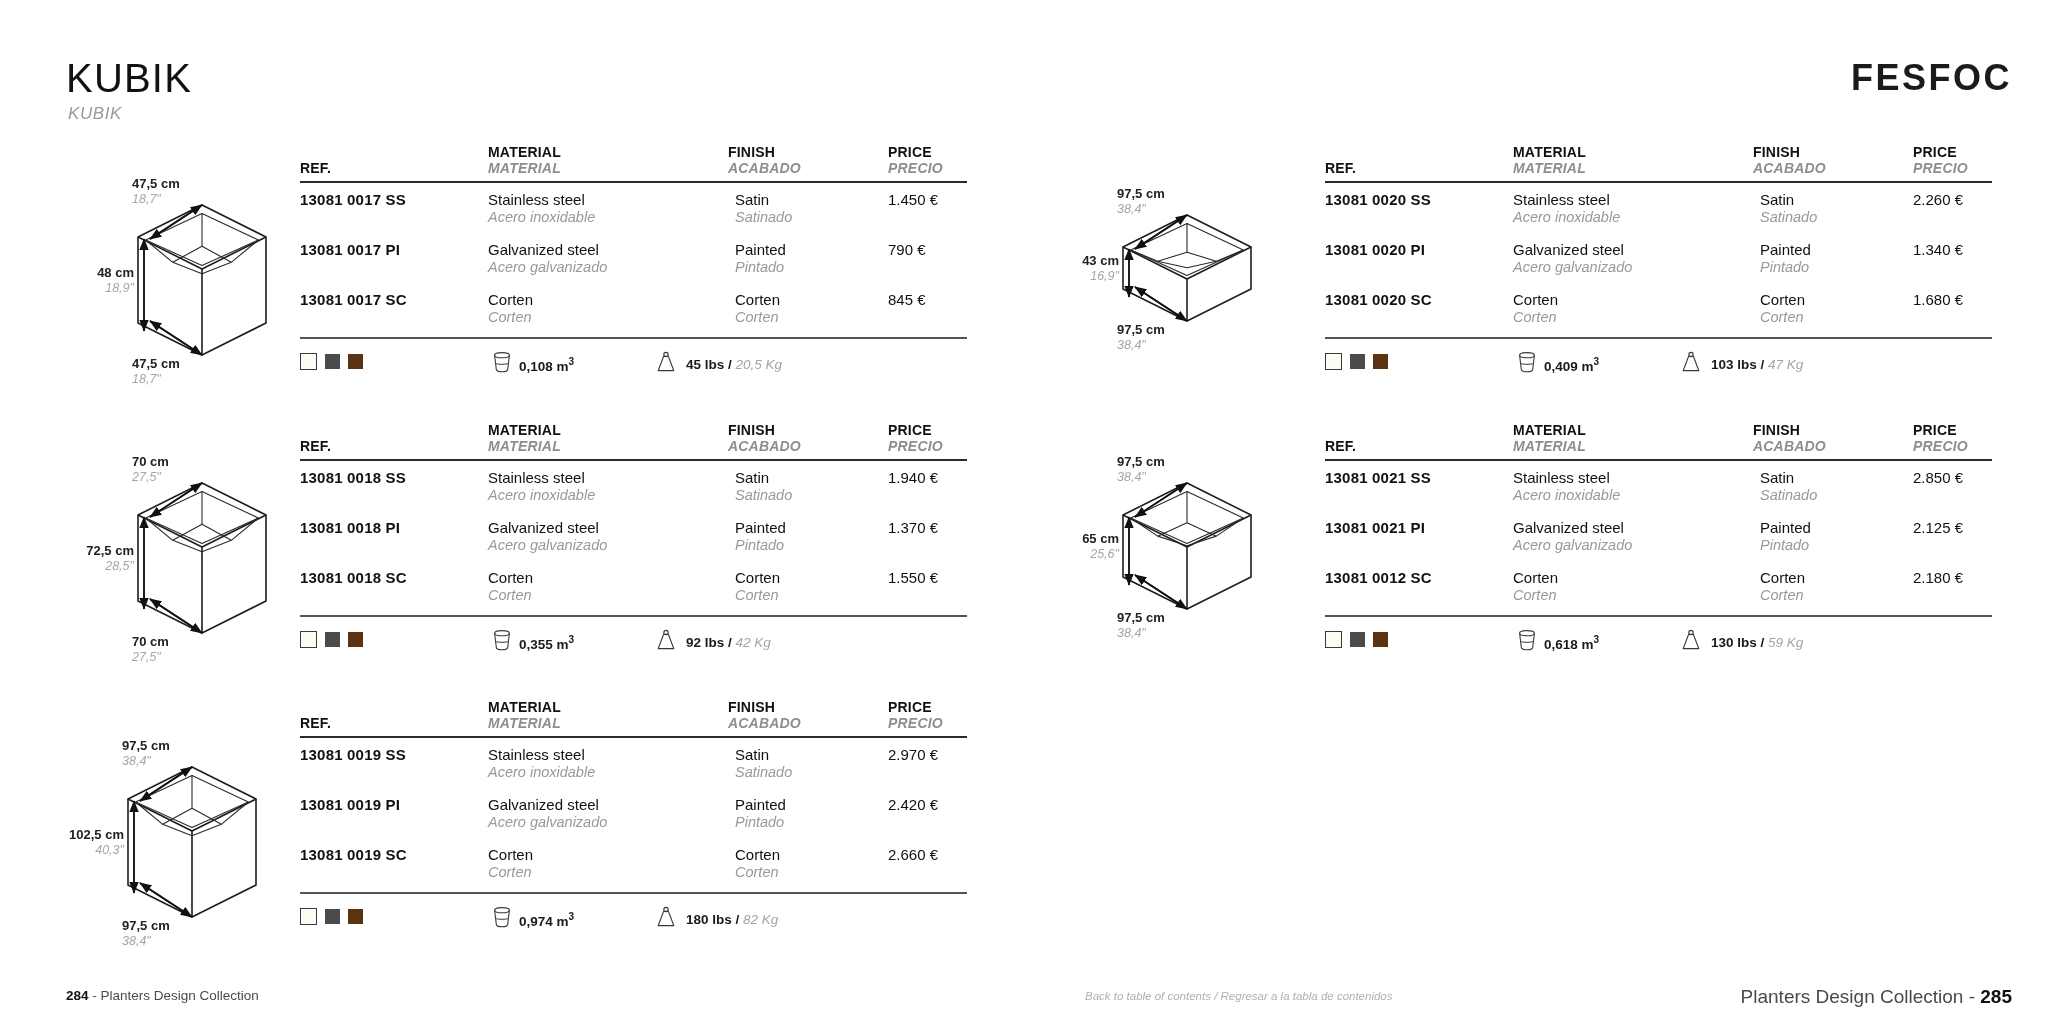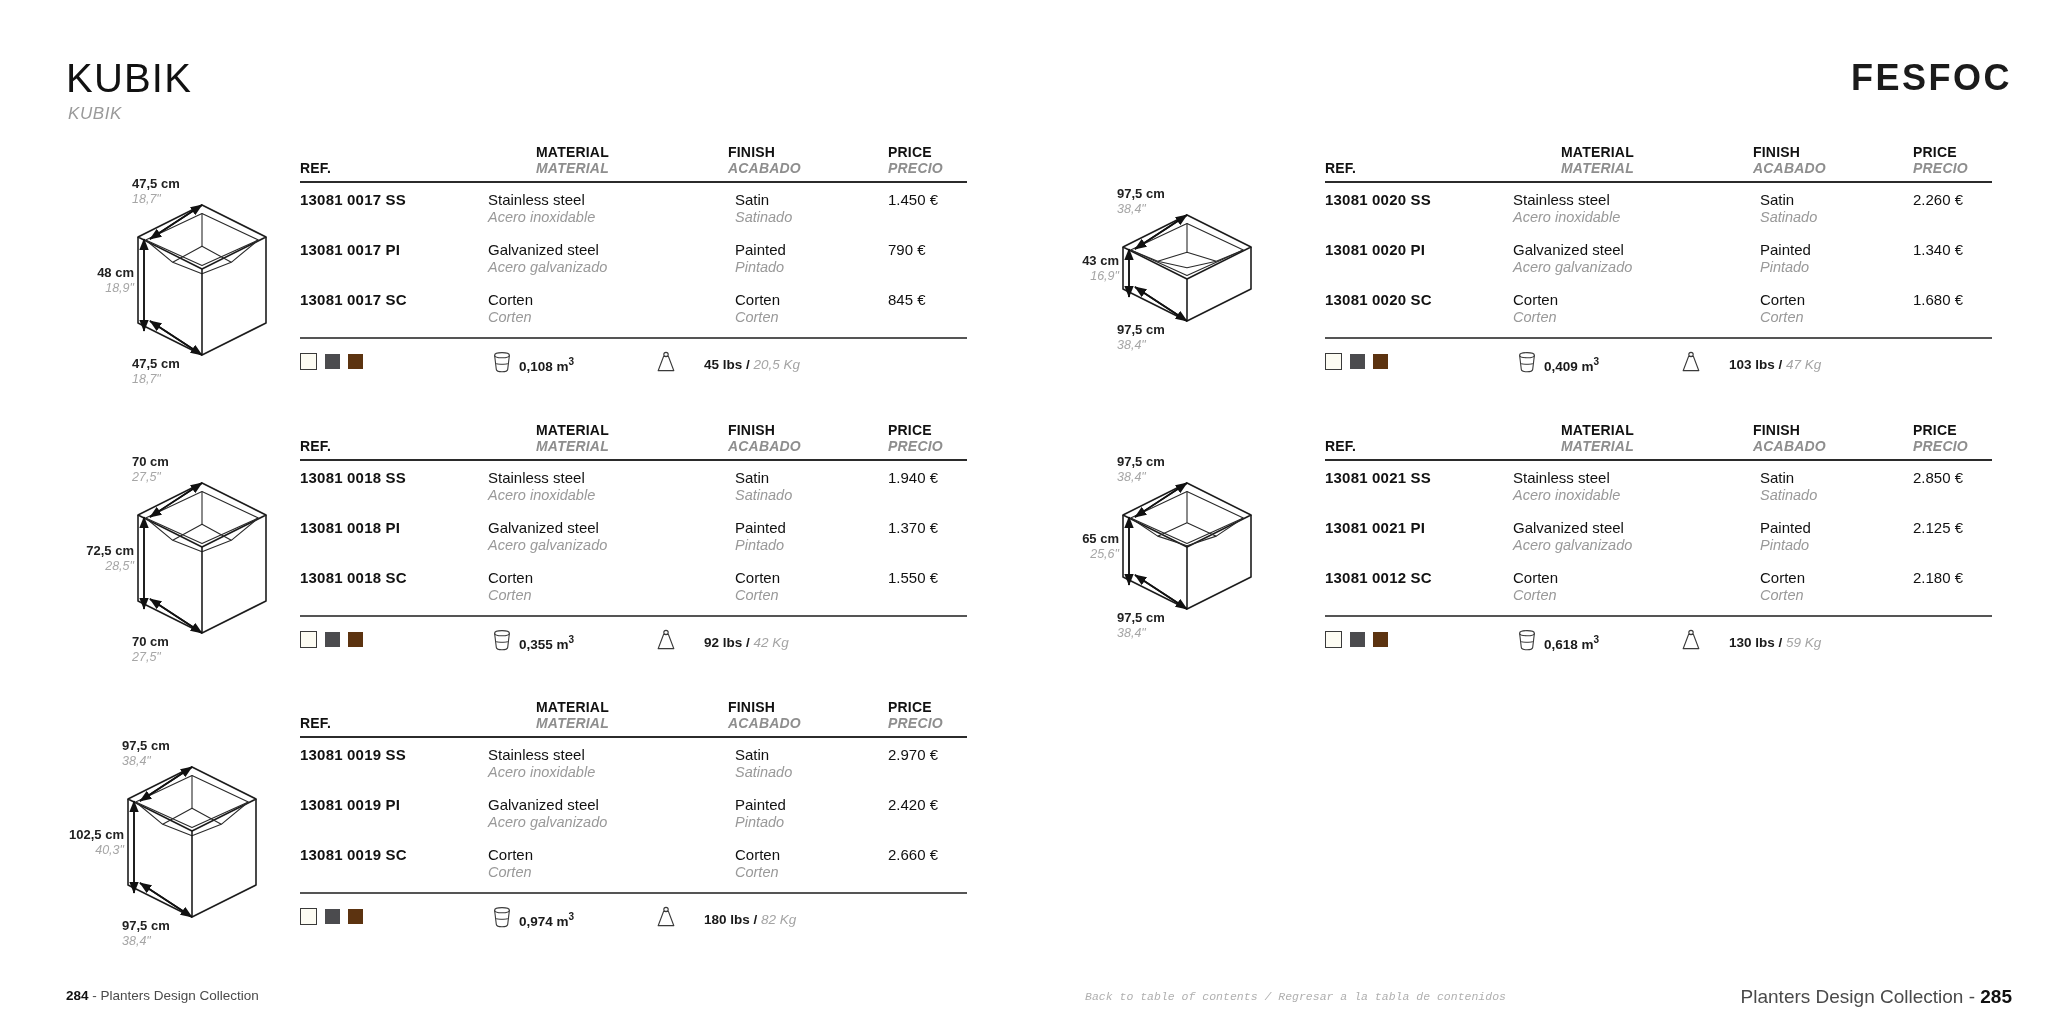--- a/index.html
+++ b/index.html
@@ -24,50 +24,50 @@
   .dim{position:absolute;font-size:13px;font-weight:700;color:#222;line-height:1.12;white-space:nowrap;}
   .dim .in{display:block;font-size:12.5px;font-weight:400;font-style:italic;color:#a6a6a6;}
   .dim.r{text-align:right;}
 
   
   .tbl{position:absolute;width:667px;}
   .thead{position:relative;height:42px;}
   .th{position:absolute;font-size:14px;font-weight:700;color:#111;letter-spacing:.2px;line-height:1.18;}
   .th .es{display:block;font-style:italic;font-weight:700;color:#8e8e8e;}
   .th-ref{bottom:0;left:0;}
-  .th-mat{bottom:0;left:188px;margin-left:48px;}
+  .th-mat{bottom:0;left:188px;}
   .th-fin{bottom:0;left:428px;}
   .th-pri{bottom:0;left:588px;}
   .rule{height:2px;background:#2b2b2b;margin-top:4px;}
   .rule.thin{height:1.5px;background:#555;}
 
   .row{position:relative;height:50px;}
   .cell{position:absolute;top:8px;font-size:15px;line-height:1.18;color:#111;}
   .cell .es{display:block;font-style:italic;color:#999;font-size:14.5px;}
   .c-ref{left:0;font-weight:700;font-size:15px;letter-spacing:.2px;}
   .c-mat{left:188px;}
   .c-fin{left:428px;margin-left:7px;}
   .c-pri{left:588px;font-weight:400;}
 
   .tfoot{position:relative;height:38px;padding-top:10px;}
   .swatches{position:absolute;left:0;top:14px;display:flex;gap:8px;align-items:center;}
   .sw{width:15px;height:15px;display:block;}
   .sw.b{border:1.6px solid #3a3a3a;}
   .volume{position:absolute;left:192px;top:12px;display:flex;align-items:flex-start;gap:7px;font-size:13.5px;font-weight:700;color:#1a1a1a;text-align:center;}
-  .weight{position:absolute;left:355px;top:12px;display:flex;align-items:flex-start;gap:27px;font-size:13.5px;font-weight:700;color:#1a1a1a;}
+  .weight{position:absolute;left:355px;top:12px;display:flex;align-items:flex-start;gap:9px;font-size:13.5px;font-weight:700;color:#1a1a1a;}
   .vnum{padding-top:5px;}
   .vnum sup{font-size:10px;font-weight:700;}
   .wnum{padding-top:6px;}
   .wnum .kg{color:#a4a4a4;font-style:italic;font-weight:400;}
 
   
   .foot{position:absolute;bottom:0;left:0;right:0;height:46px;}
   .foot-left{position:absolute;left:66px;top:10px;font-size:13.5px;color:#4a4a4a;}
   .foot-left b{color:#111;font-weight:700;}
-  .foot-center{position:absolute;left:1085px;top:12px;font-size:11.5px;font-style:italic;color:#3f3f3f;font-weight:700;font-family:Liberation Mono, monospace;}
+  .foot-center{position:absolute;left:1085px;top:12px;font-size:11.5px;font-style:italic;color:#3f3f3f;font-weight:700;}
   .foot-center span{color:#b0b0b0;font-weight:400;}
   .foot-right{position:absolute;right:36px;top:8px;font-size:19px;color:#4a4a4a;}
   .foot-right b{color:#111;font-weight:700;}
 </style>
 </head>
 <body>
 
 <div class="page">
 
   <div class="brand-title">KUBIK</div>

